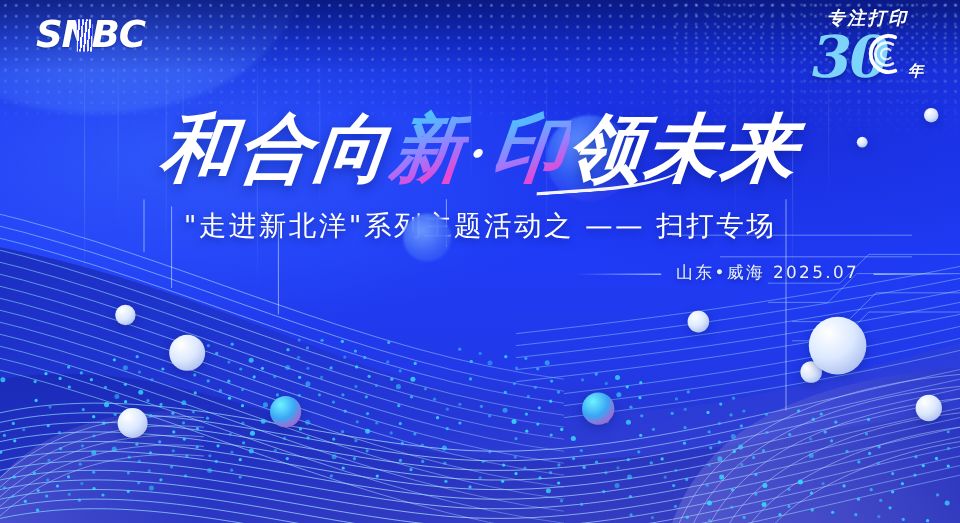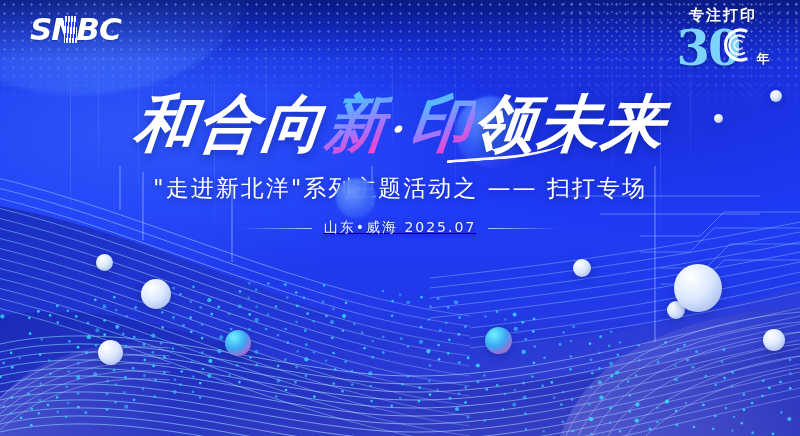--- a/index.html
+++ b/index.html
@@ -69,21 +69,21 @@
     position:absolute;left:37%;top:8%;width:13px;height:84%;
     background:repeating-linear-gradient(95deg,#1a2ef5 0 1.4px,#ffffff 1.4px 3px);
     pointer-events:none;opacity:.9;
   }
   .logo-cn{
     font-family:"DejaVu Sans","Liberation Sans",sans-serif;
     font-size:21px;font-weight:700;color:#fff;letter-spacing:2px;
     text-shadow:0 1px 2px rgba(0,20,90,.4);
   }
   .anniv{
-    position:absolute;right:22px;top:8px;width:110px;text-align:center;color:#fff;
+    position:absolute;right:22px;top:8px;width:110px;text-align:center;color:#fff;font-style:italic;
   }
   .anniv .slogan{
     font-family:"DejaVu Sans","Liberation Sans",sans-serif;
     font-size:15px;font-weight:700;letter-spacing:2px;line-height:1;
     text-shadow:0 1px 3px rgba(0,15,90,.5);
   }
   .anniv .num-wrap{
     position:relative;display:flex;align-items:flex-end;justify-content:center;gap:1px;margin-top:1px;
   }
   .anniv .n30{
@@ -135,21 +135,21 @@
     transform:rotate(-4deg);opacity:.95;
   }
 
   .subtitle{
     margin-top:18px;
     font-family:"DejaVu Sans","Liberation Sans",sans-serif;
     font-size:23px;font-weight:500;color:#ffffff;letter-spacing:2px;
     text-shadow:0 2px 6px rgba(0,20,110,.5);
   }
   .meta-row{
-    margin-top:15px;display:flex;align-items:center;justify-content:center;gap:12px;text-decoration:underline;
+    margin-top:15px;display:flex;align-items:center;justify-content:flex-end;gap:12px;
   }
   .meta-row .rule{
     width:72px;height:1px;background:linear-gradient(90deg,rgba(190,220,255,0),rgba(200,230,255,.85));
   }
   .meta-row .rule.r{background:linear-gradient(90deg,rgba(200,230,255,.85),rgba(190,220,255,0));}
   .meta{
     font-family:"DejaVu Sans","Liberation Sans",sans-serif;
     font-size:14px;color:#eaf2ff;letter-spacing:2px;white-space:nowrap;
     text-shadow:0 1px 4px rgba(0,20,110,.5);
   }

